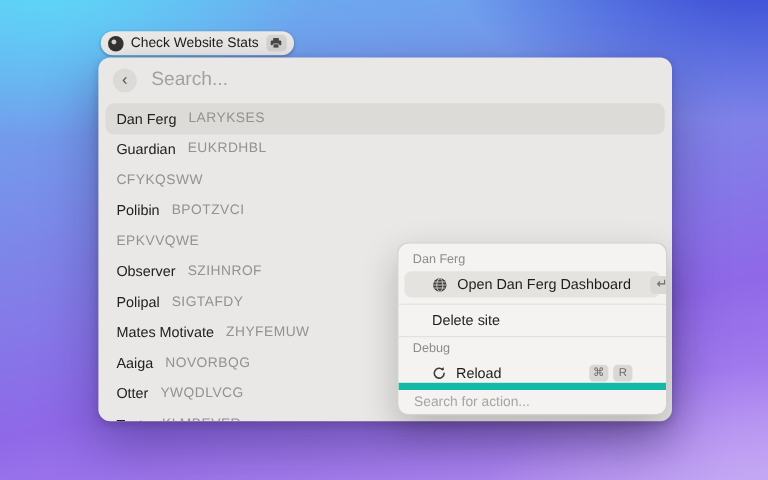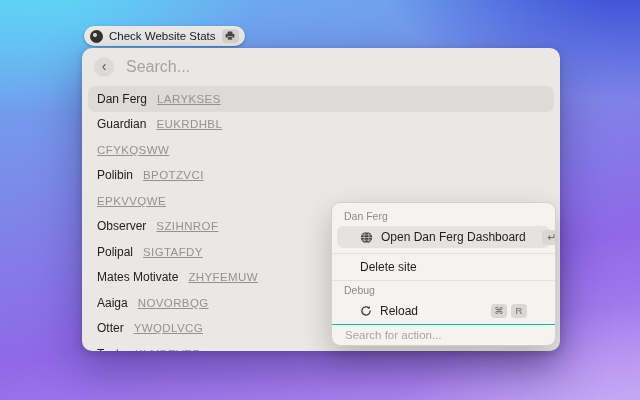--- a/index.html
+++ b/index.html
@@ -34,21 +34,21 @@
     display:flex;align-items:center;justify-content:center;cursor:pointer;padding:0;}
   .back-btn span{font-size:14px;line-height:1;color:#55544f;margin-top:-2px;}
   .search-input{flex:1;background:transparent;border:none;outline:none;
     font-size:16px;color:#1b1b1a;font-family:inherit;}
   .search-input::placeholder{color:#a3a2a0;}
   .list{position:absolute;top:38px;left:6px;right:6px;}
   .row{height:25.5px;display:flex;align-items:center;gap:10px;padding:0 9px;
     border-radius:7px;cursor:default;}
   .row.selected{background:#dcdbd8;}
   .row-title{font-size:12px;font-weight:500;color:#222120;white-space:nowrap;}
-  .row-value{font-size:11.5px;color:#93928f;letter-spacing:.4px;white-space:nowrap;text-decoration:underline;}
+  .row-value{font-size:11.5px;color:#93928f;letter-spacing:.4px;white-space:nowrap;}
   
   .panel{
     position:absolute;left:331px;top:202px;width:225px;height:144px;box-sizing:border-box;
     background:#f4f3f1;border:1px solid #d2d1ce;border-radius:9px;overflow:hidden;
     box-shadow:0 12px 30px rgba(0,0,0,.22);
   }
   .panel-list{position:absolute;top:0;left:0;right:0;bottom:20px;overflow:hidden;padding:4px 5px 0;}
   .panel-header{font-size:10.5px;color:#8c8b89;padding:3px 7px 4px;line-height:12px;}
   .panel-row{height:22px;display:flex;align-items:center;gap:8px;padding:0 23px;
     border-radius:6px;font-size:12px;color:#1f1e1d;cursor:default;}
@@ -58,21 +58,21 @@
   .panel-row-label{white-space:nowrap;}
   .panel-divider{height:1px;background:#e2e1de;margin:5px -5px 0;}
   .panel-divider.tight{margin-top:0;}
   .key-badge{min-width:16px;height:14px;padding:0 3px;box-sizing:border-box;border-radius:3.5px;
     background:#d9d8d5;color:#6e6d6a;font-size:9.5px;line-height:1;
     display:flex;align-items:center;justify-content:center;}
   .key-badge.return{min-width:20px;height:15px;font-size:11px;}
   .key-badges{display:flex;gap:4px;}
   .icon-box{display:flex;align-items:center;justify-content:center;flex:0 0 auto;}
   .panel-footer{position:absolute;left:0;right:0;bottom:0;height:20px;
-    border-top:1px solid #14b8a6;display:flex;align-items:center;padding:0 11px;}
+    border-top:6px solid #14b8a6;display:flex;align-items:center;padding:0 11px;}
   .action-search{width:100%;background:transparent;border:none;outline:none;
     font-size:11.5px;color:#1f1e1d;font-family:inherit;}
   .action-search::placeholder{color:#a6a5a3;}
 </style>
 </head>
 <body>
 
 <div class="stage">
 
   <div class="pill">

